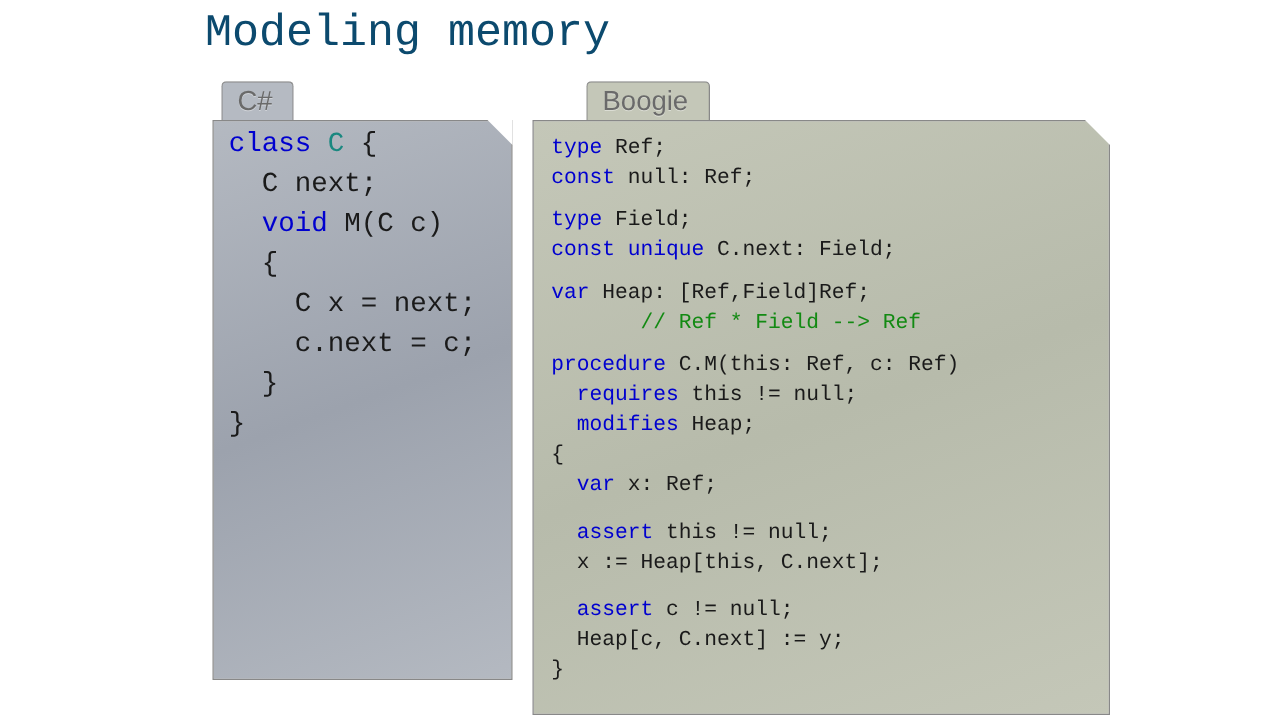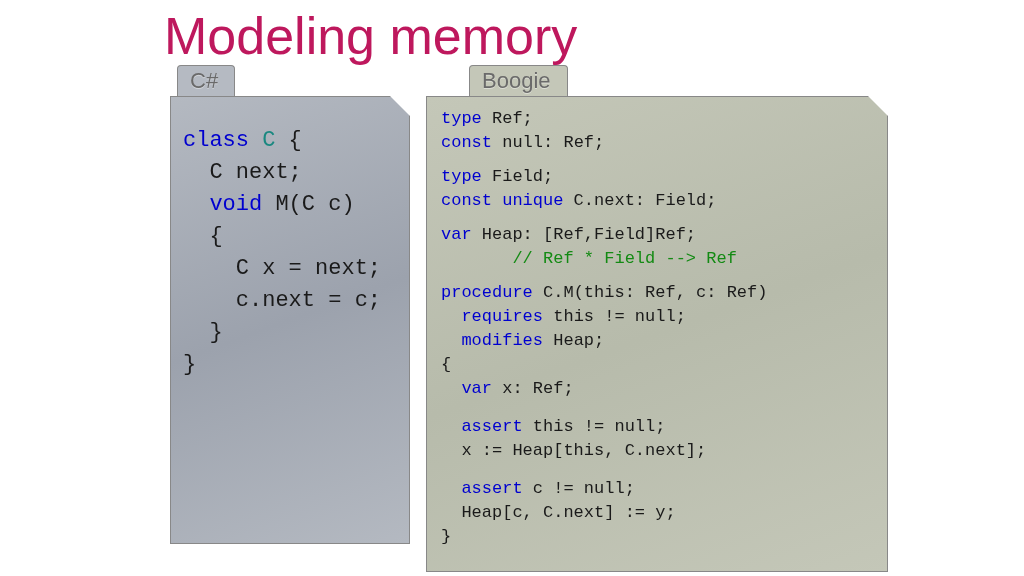--- a/index.html
+++ b/index.html
@@ -13,24 +13,24 @@
   }
   .slide {
     position: relative;
     width: 1024px;
     height: 576px;
   }
   .title {
     position: absolute;
     left: 164px;
     top: 6px;
-    font-size: 52px;
+    font-size: 36px;
     font-weight: 300;
-    color: #be185d;
-    font-family: Liberation Sans, sans-serif;
+    color: #0c4a6e;
+    font-family: Liberation Mono, monospace;
   }
   .panel {
     position: absolute;
     border: 1px solid #888;
     box-sizing: border-box;
   }
   .panel-cs {
     left: 170px;
     top: 96px;
     width: 240px;
@@ -68,21 +68,21 @@
   .tab-cs { background: #b5bac2; }
   .tab-boogie { background: #c4c7b8; margin-left: 36px; }
   .code {
     font-family: Consolas, "Courier New", monospace;
     white-space: pre;
     color: #1a1a1a;
   }
   .code-cs {
     font-size: 22px;
     line-height: 32px;
-    padding: 28px 10px 10px 12px;
+    padding: 3px 10px 10px 12px;
   }
   .code-boogie {
     font-size: 17px;
     line-height: 24px;
     padding: 10px 10px 10px 14px;
   }
   .kw-blue { color: #0000cf; }
   .kw-teal { color: #1a8880; }
   .kw-green { color: #138a13; }
 </style>

